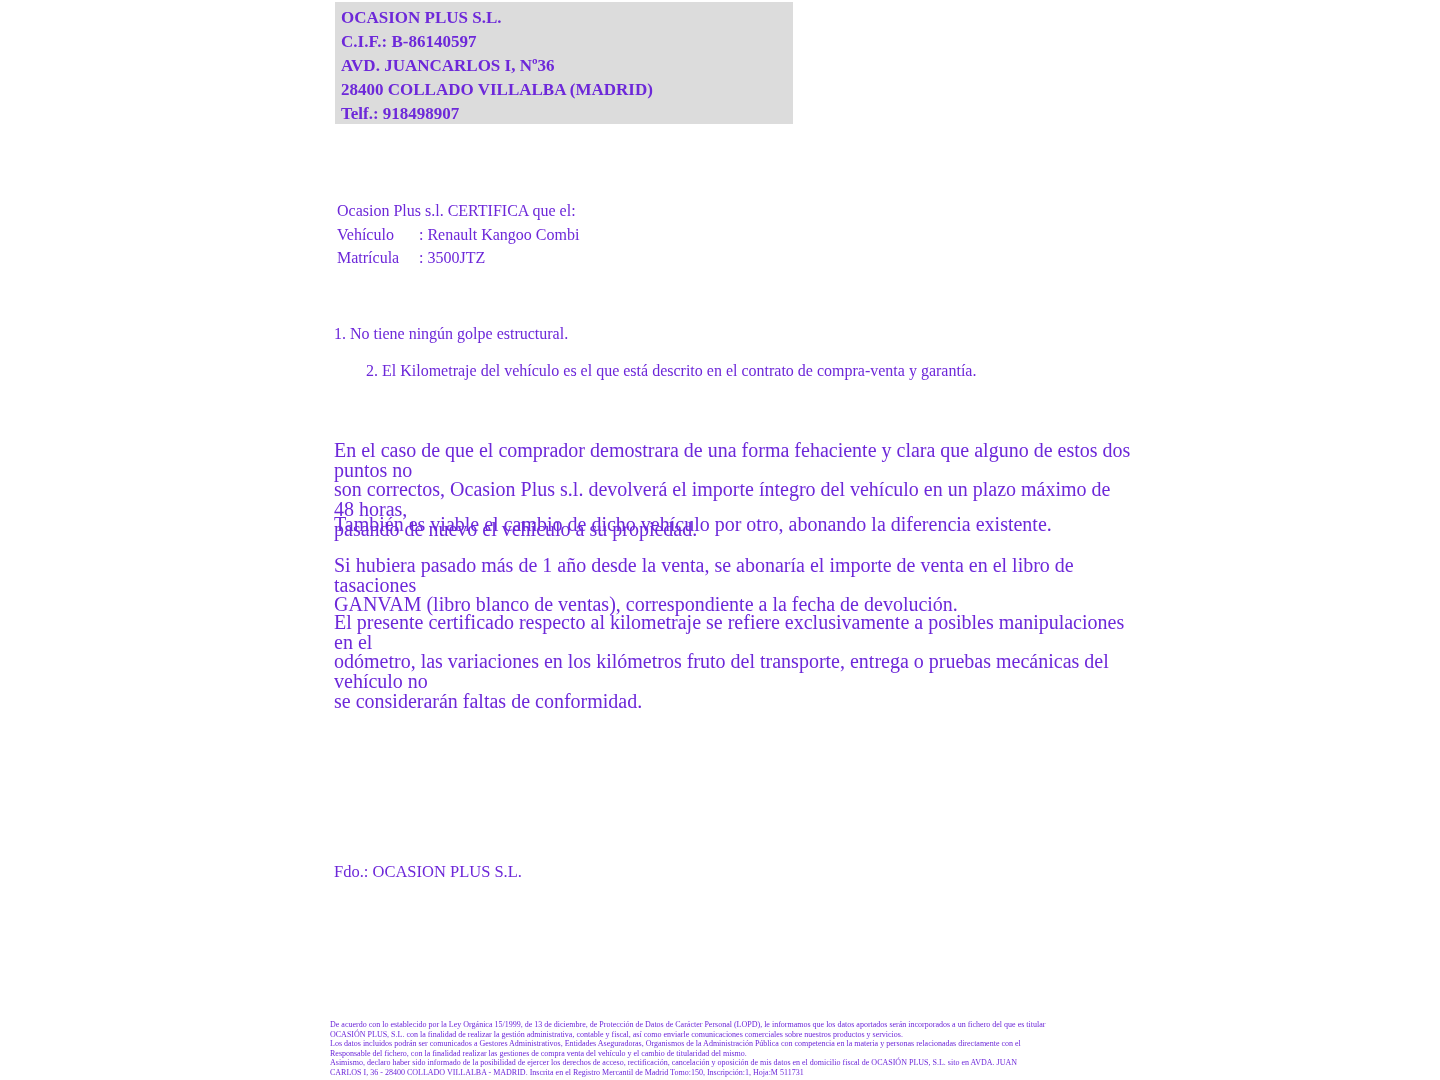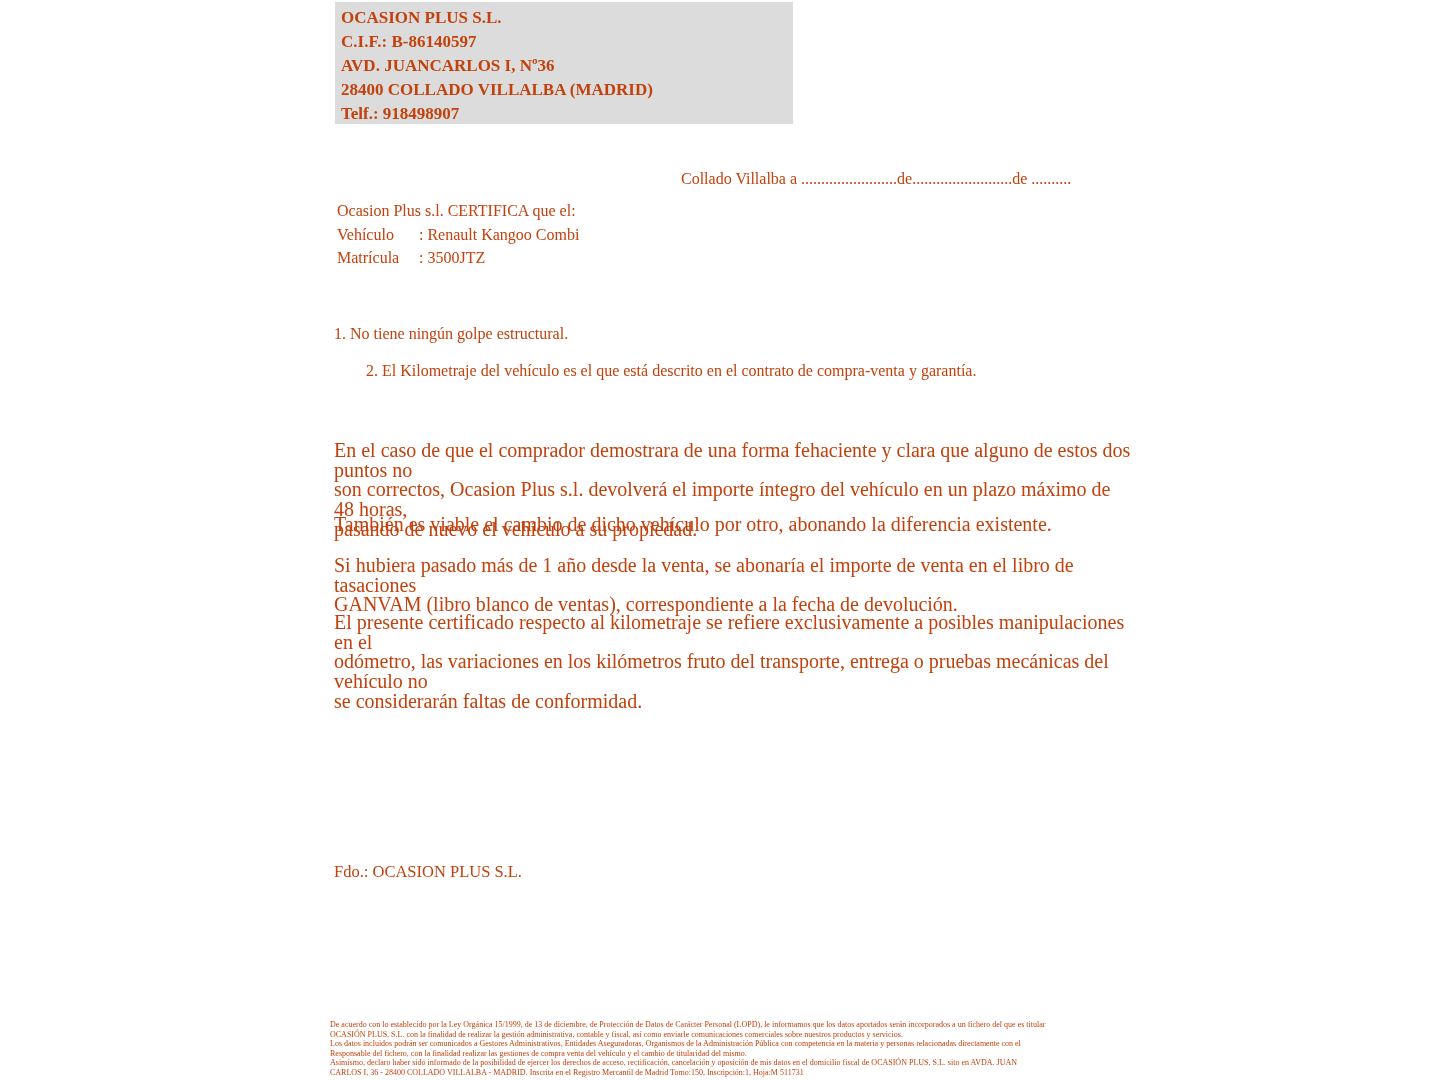--- a/index.html
+++ b/index.html
@@ -78,31 +78,30 @@
     top: 1020px;
     width: 790px;
     font-size: 8px;
     line-height: 9.6px;
     white-space: pre-line;
   }
 </style>
 </head>
 <body>
 
-<div class="page" style="background: rgb(255, 255, 255); color: #c2410c;">
+<div class="page" style="background: rgb(255, 255, 255); color: #6d28d9;">
 
   <div class="header-box" style="background: rgb(220, 220, 220);">
     <div>OCASION PLUS S.L.</div>
     <div>C.I.F.: B-86140597</div>
     <div>AVD. JUANCARLOS I, Nº36</div>
     <div>28400 COLLADO VILLALBA (MADRID)</div>
     <div>Telf.: 918498907</div>
   </div>
 
-  <div class="date-line">Collado Villalba a ........................de.........................de ..........</div>
 
   <div class="cert-block">
     <div>Ocasion Plus s.l. CERTIFICA que el:</div>
     <div>
       <span class="cert-label">Vehículo</span><span>: Renault Kangoo Combi</span>
     </div>
     <div>
       <span class="cert-label">Matrícula</span><span>: 3500JTZ</span>
     </div>
   </div>

